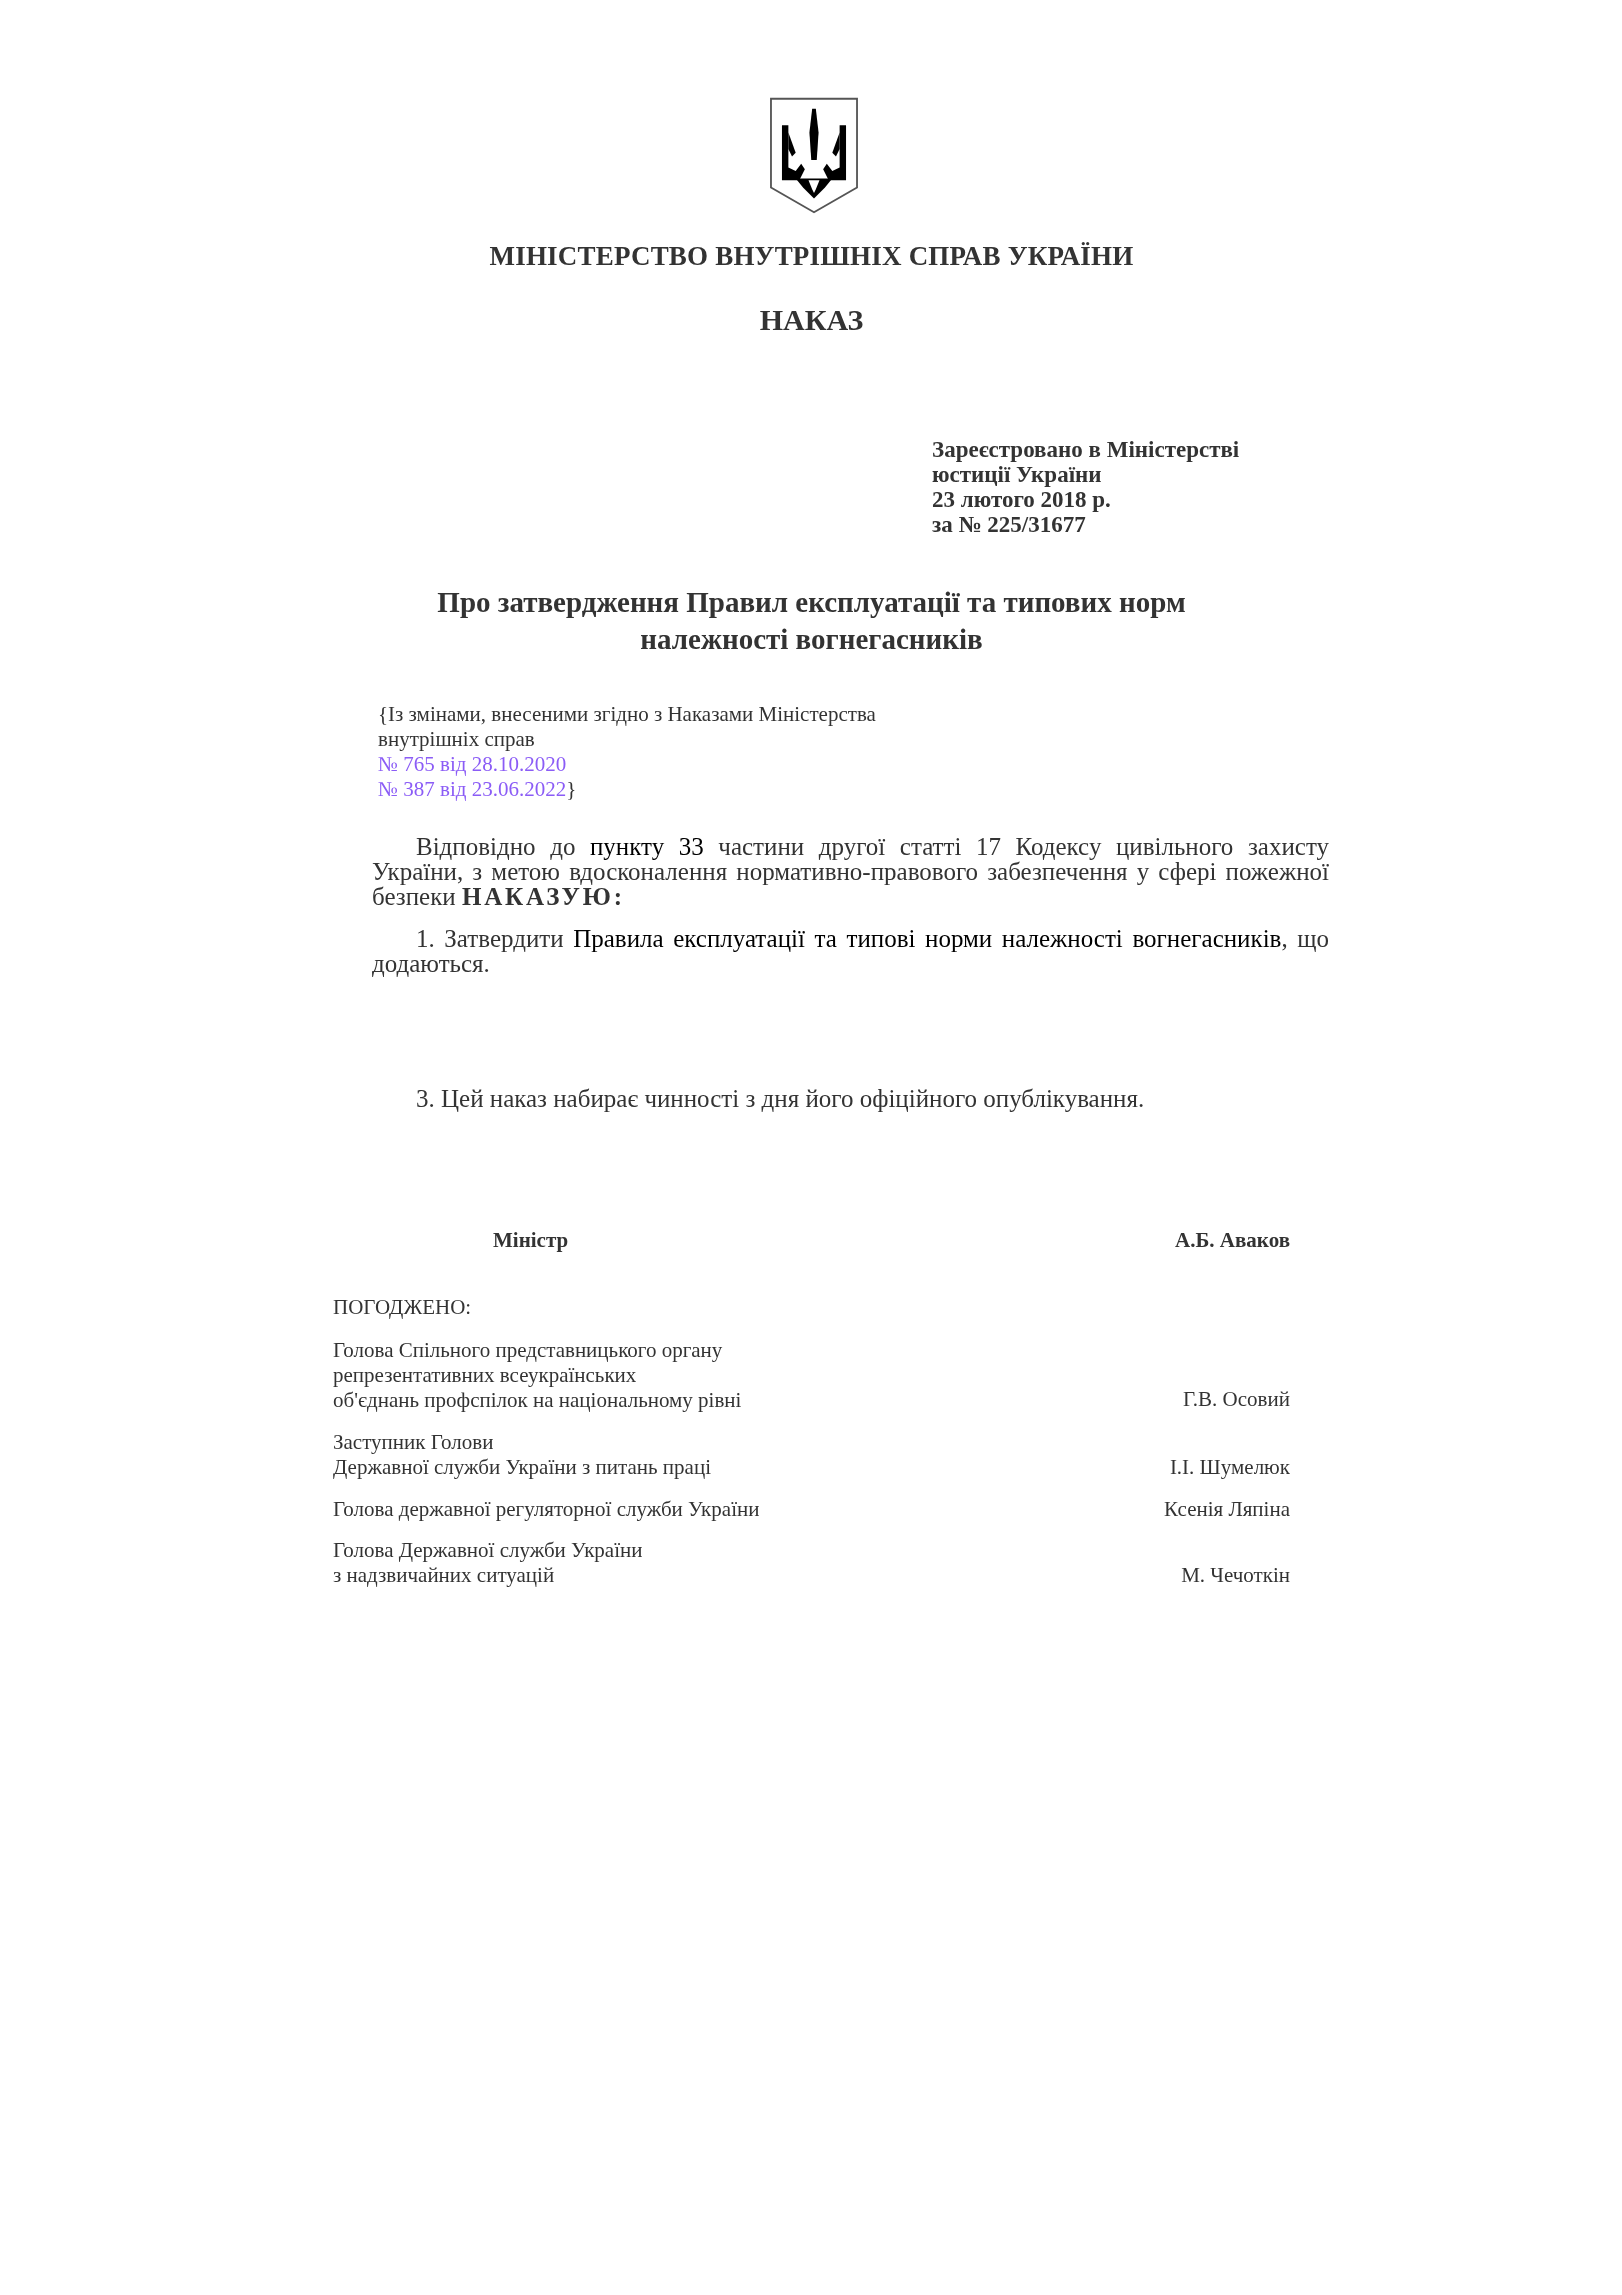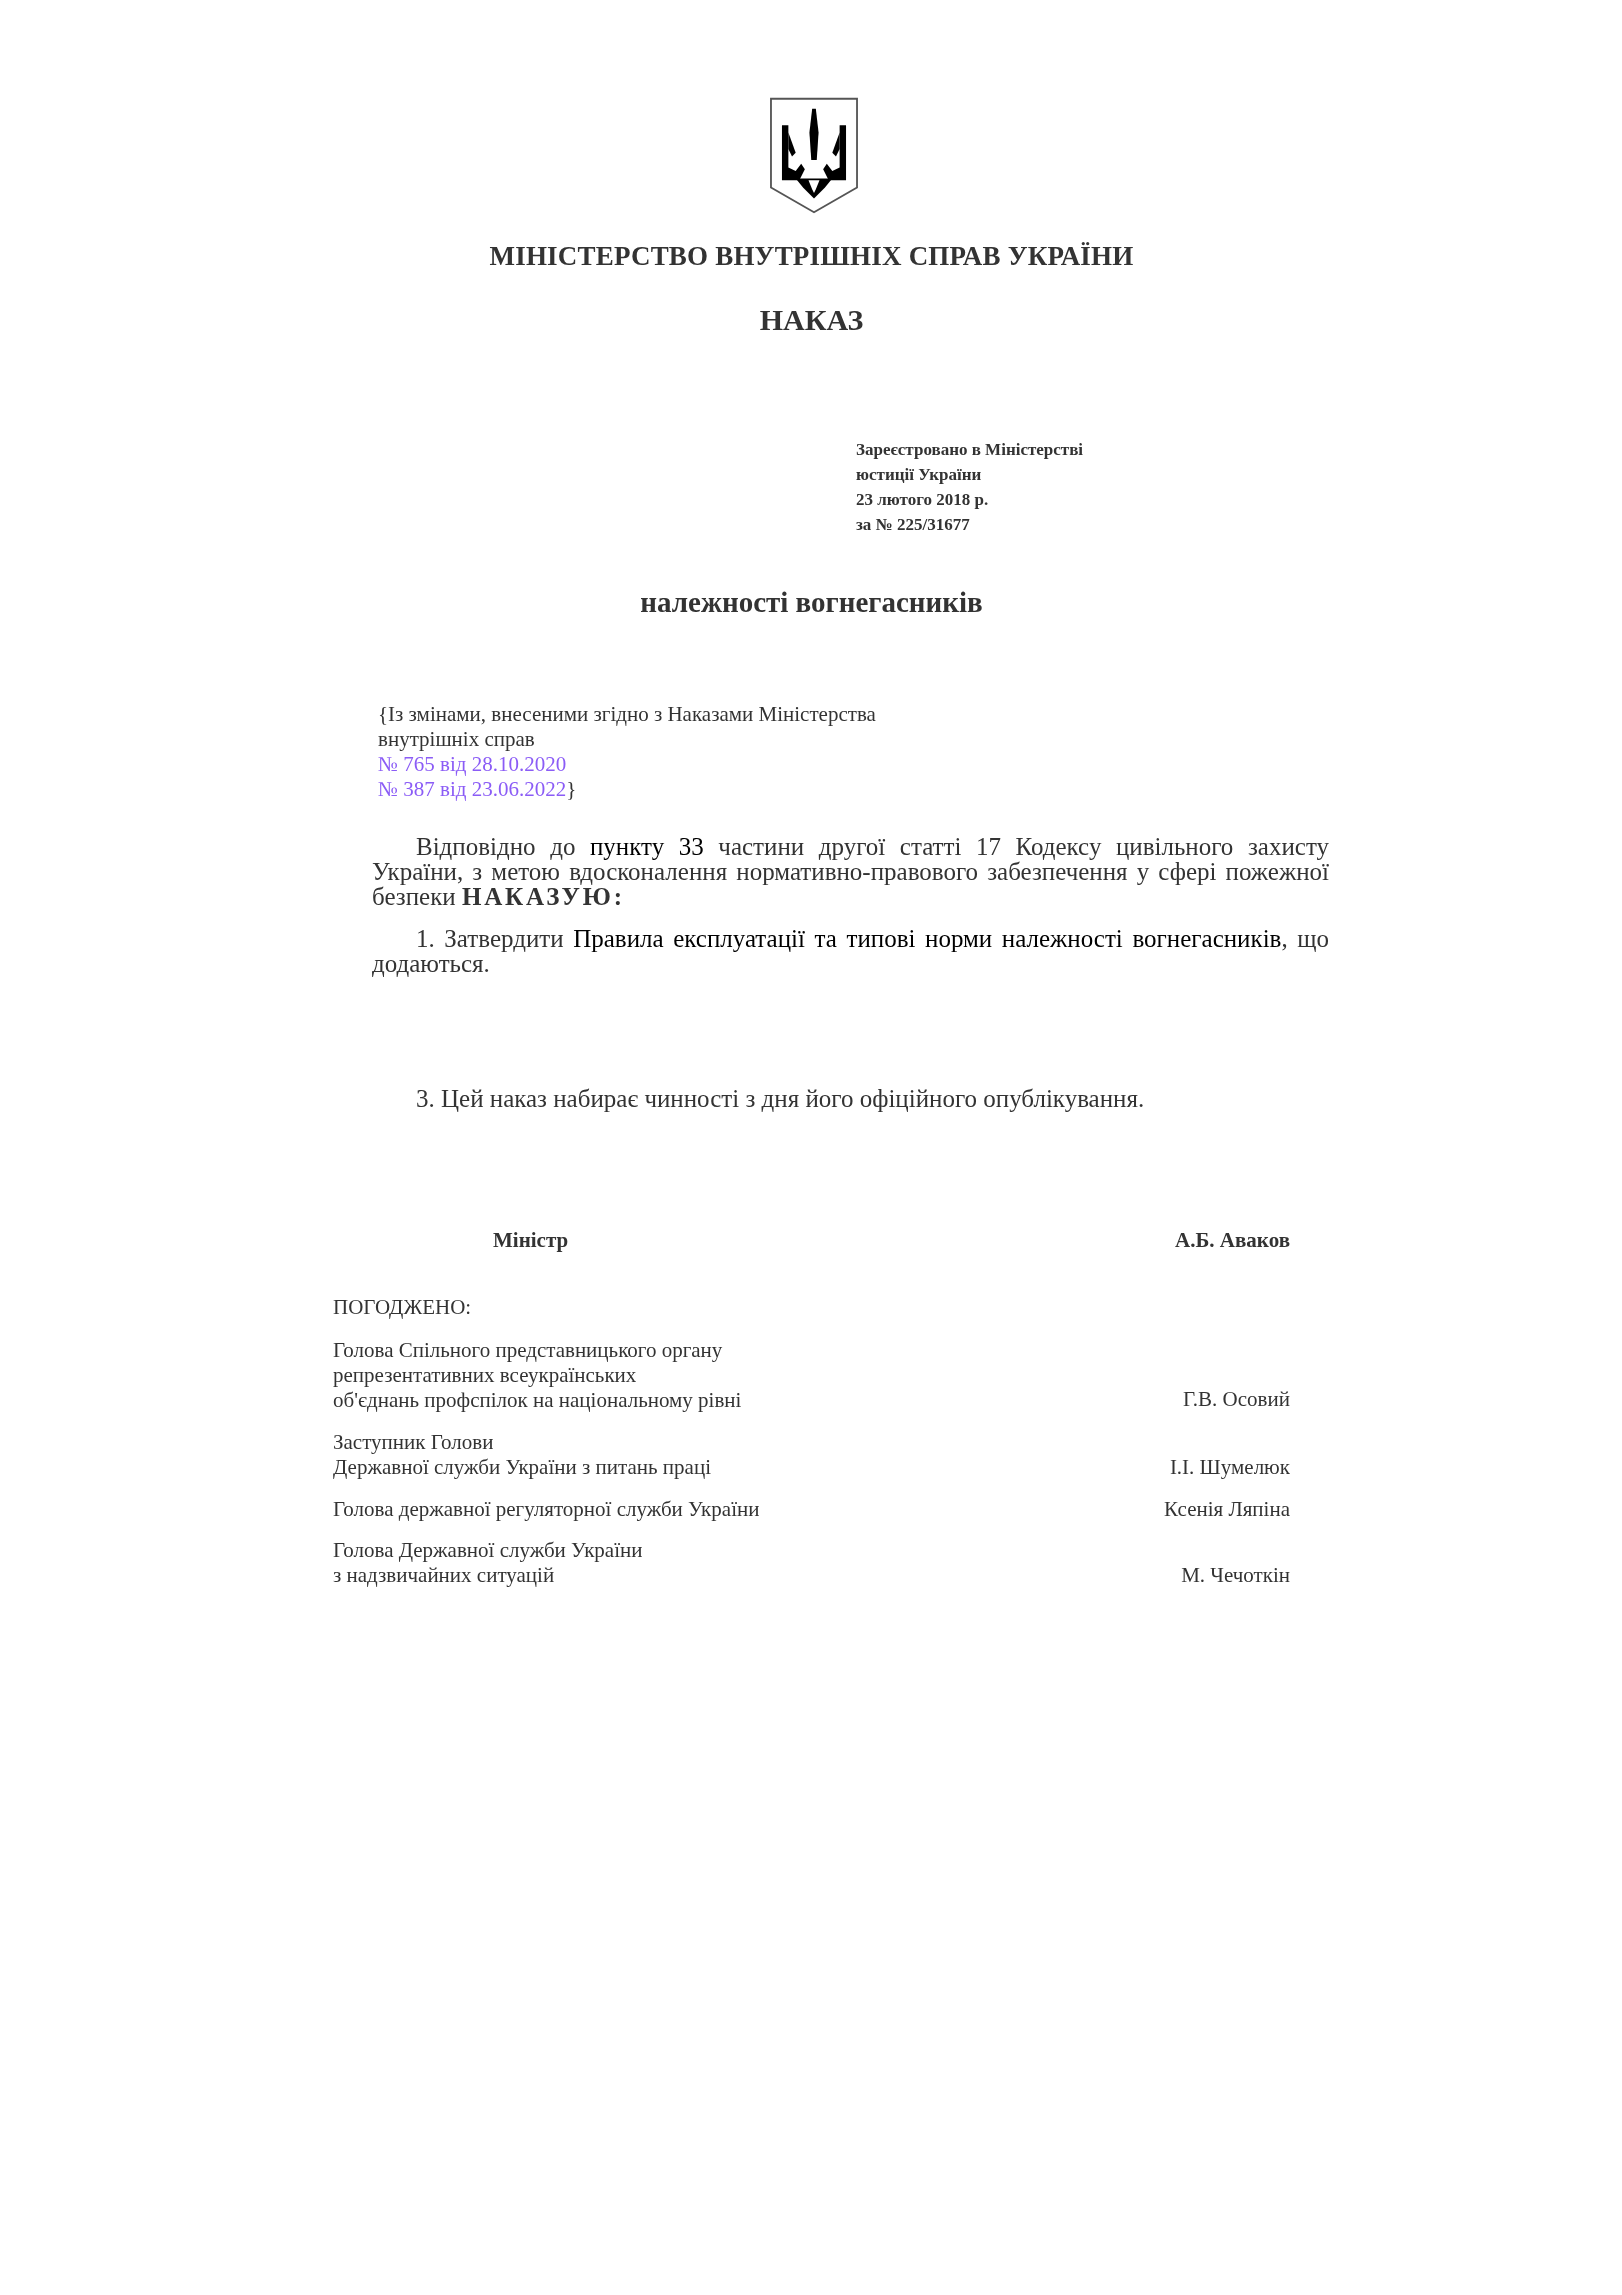--- a/index.html
+++ b/index.html
@@ -7,21 +7,21 @@
       width: 1623px; height: 2296px; position: relative; overflow: hidden;
       font-family: "Liberation Serif", "DejaVu Serif", serif;
       color: #333333;
     }
     .page { position: absolute; left: 0; top: 0; width: 1623px; height: 2296px; border-radius: 31px; }
     .emblem { position: absolute; left: 768px; top: 96px; width: 92px; height: 119px; }
     .center { position: absolute; left: 0; width: 1623px; text-align: center; }
     .ministry { top: 241px; font-size: 27px; font-weight: bold; letter-spacing: 0.2px; }
     .order-title { top: 303px; font-size: 30px; font-weight: bold; }
     .order-date { top: 367px; font-size: 22px; font-weight: bold; }
-    .registered { position: absolute; left: 856px; top: 437px; font-size: 17px; font-weight: bold; line-height: 25px; }
+    .registered { position: absolute; left: 932px; top: 437px; font-size: 23px; font-weight: bold; line-height: 25px; }
     .registered div { white-space: nowrap; }
     .doc-title { top: 584px; font-size: 29px; font-weight: bold; line-height: 37px; }
     .amendments { position: absolute; left: 378px; top: 702px; font-size: 21px; line-height: 25px; }
     .amendments .link { color: #8b5cf6; }
     .body { position: absolute; left: 324px; width: 957px; font-size: 25px; line-height: 25px; text-align: justify; margin-left: 48px; }
     .body p { margin: 0; text-indent: 44px; }
     .link { color: #000000; cursor: pointer; }
     .spaced { font-weight: bold; letter-spacing: 2.8px; }
     .p-preamble { top: 834px; }
     .p1 { top: 926px; }
@@ -67,20 +67,21 @@
   <div class="center order-title">НАКАЗ</div>
 
   <div class="registered">
     <div>Зареєстровано в Міністерстві</div>
     <div>юстиції України</div>
     <div>23 лютого 2018 р.</div>
     <div>за № 225/31677</div>
   </div>
 
   <div class="center doc-title">
+    <div>Про затвердження Правил експлуатації та типових норм</div>
     <div>належності вогнегасників</div>
   </div>
 
   <div class="amendments">
     <div>{Із змінами, внесеними згідно з Наказами Міністерства</div>
     <div>внутрішніх справ</div>
     <div><span class="link">№ 765 від 28.10.2020</span></div>
     <div><span class="link">№ 387 від 23.06.2022</span><span>}</span></div>
   </div>
 

